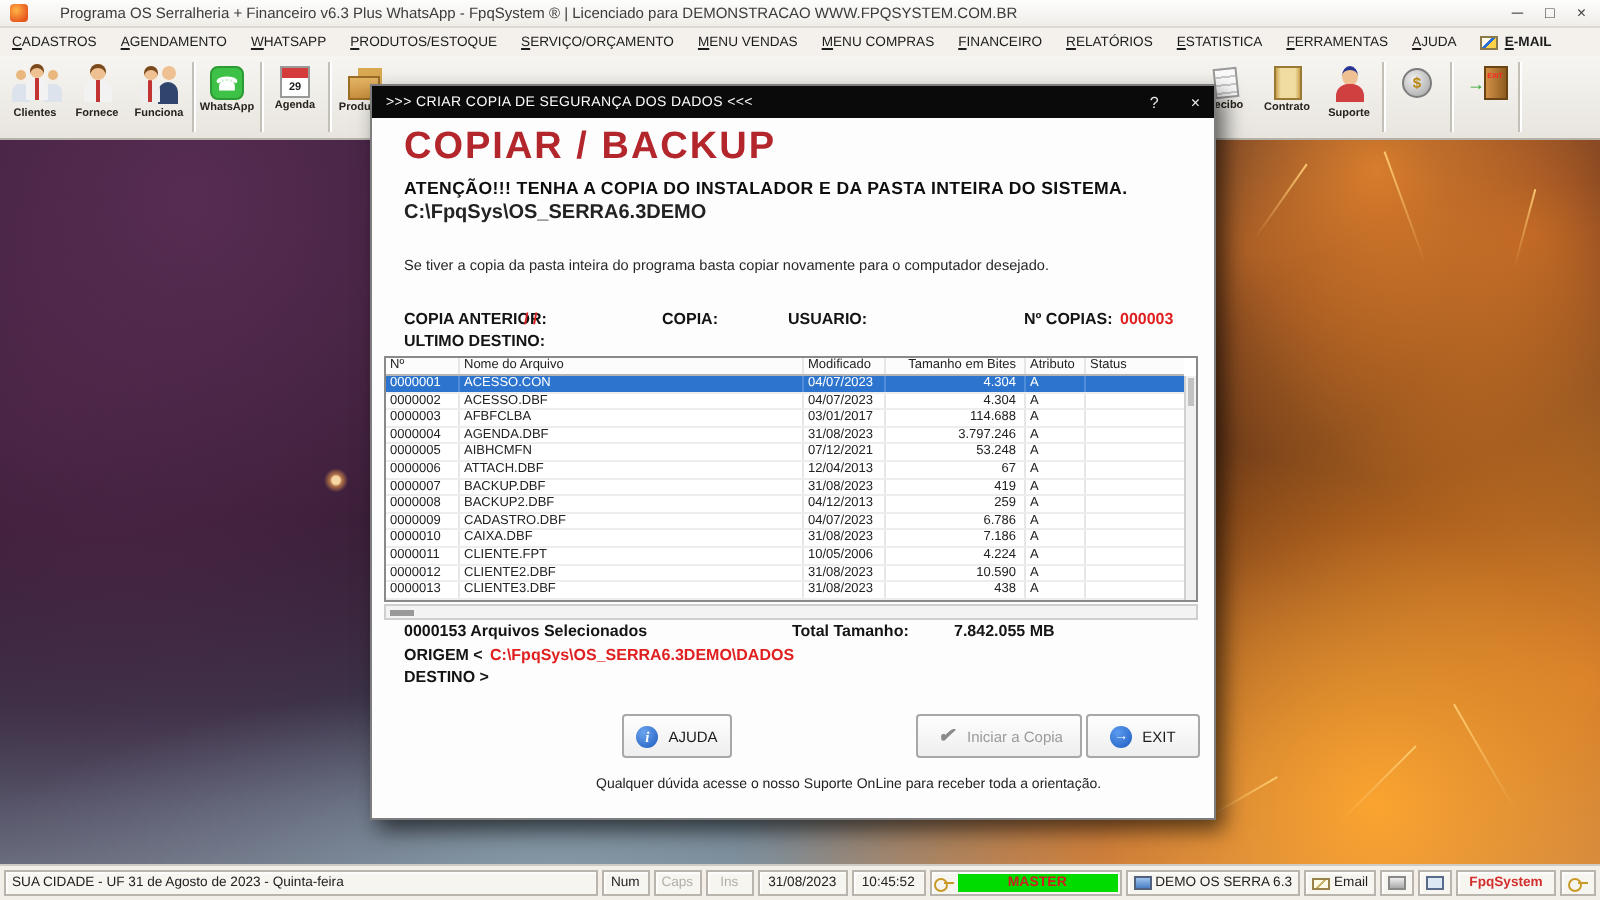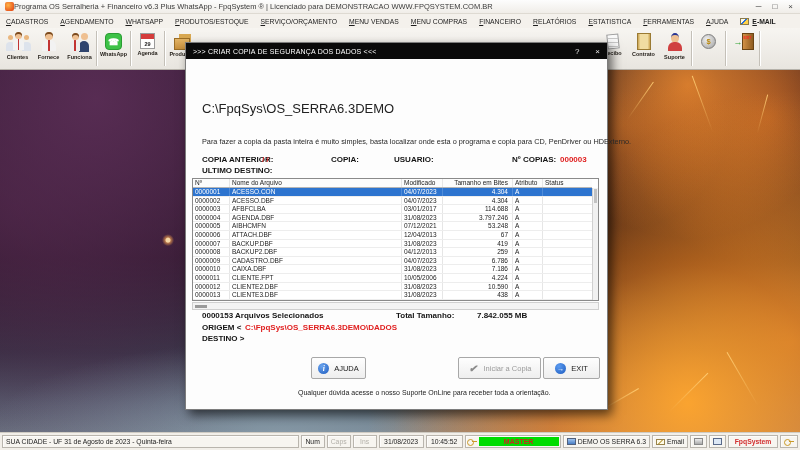--- a/index.html
+++ b/index.html
@@ -3,21 +3,21 @@
 <meta charset="utf-8">
 <style>
   *{box-sizing:border-box;margin:0;padding:0}
   html,body{background:#222}
   .screen{position:relative;width:800px;height:450px;overflow:hidden;
     font-family:"Liberation Sans",sans-serif;background:#efece6}
 
   
   .titlebar{position:absolute;top:0;left:0;right:0;height:14px;z-index:4;
     background:linear-gradient(#fdfdfd,#f0ede8);border-bottom:1px solid #dedad2;
-    display:flex;align-items:center;gap:0;padding:0 5px}
+    display:flex;align-items:center;gap:16px;padding:0 5px}
   .app-icon{width:9px;height:9px;border-radius:2px;flex:none;
     background:radial-gradient(circle at 35% 35%,#ffb347,#e8571d 75%)}
   .title-text{font-size:7.5px;color:#3b3b3b;white-space:nowrap;overflow:hidden;flex:1}
   .win-controls{display:flex;gap:11px;font-size:8px;color:#444;align-items:center;padding-right:2px}
 
   
   .menubar{position:absolute;top:14px;left:0;right:0;height:14px;z-index:4;
     background:#f4f1ec;display:flex;align-items:center;font-size:6.8px;color:#1c1c1c}
   .menu-item{padding:0 6px;display:flex;align-items:center;gap:3px;white-space:nowrap;height:100%}
   .menu-item .mi-label::first-letter{text-decoration:underline}
@@ -90,21 +90,21 @@
   
   .dlg{position:absolute;left:185px;top:42px;width:423px;height:368px;z-index:10;
     background:#fdfdfd;border:1px solid #7d7d7d;box-shadow:4px 5px 10px rgba(0,0,0,.6)}
   .dlg-tb{position:absolute;top:0;left:0;right:0;height:16px;background:#0a0a0a;color:#fff;
     display:flex;align-items:center;padding:0 7px;font-size:7px}
   .dlg-title{flex:1;letter-spacing:.2px}
   .dlg-help,.dlg-close{font-size:8px;margin-left:16px;color:#e8e8e8}
   .abs{position:absolute}
   .dlg-heading{left:16px;top:20px;font-size:19px;font-weight:bold;color:#b2262c;letter-spacing:1px}
   .dlg-attention{left:16px;top:46px;font-size:8.8px;font-weight:bold;color:#0e0e0e;letter-spacing:.2px}
-  .dlg-syspath{left:16px;top:58px;font-size:13px;font-weight:normal;color:#222}
+  .dlg-syspath{left:16px;top:58px;font-size:10px;font-weight:bold;color:#222}
   .imp{left:16px;font-size:7.3px;color:#282828;white-space:nowrap}
   .fld{font-size:8px;font-weight:bold;color:#141414;top:112px;white-space:nowrap}
   .red{color:#e02020}
   .dlg-ultimo{left:16px;top:123px;font-size:8px;font-weight:bold;color:#141414}
 
   .dtable{position:absolute;left:6px;top:135px;width:407px;height:123px;border:1px solid #8a8a8a;
     background:#fff;font-size:6.5px;color:#222}
   .thead{display:flex;height:9px;line-height:8px;border-bottom:1px solid #b5b5b5;background:#fcfcfc;
     width:calc(100% - 6px)}
   .tbody{width:calc(100% - 6px)}
@@ -297,23 +297,25 @@
     <i class="spark" style="left:620px;top:308px;height:42px;transform:rotate(60deg)"></i>
   </div>
 
   <div class="dlg">
     <div class="dlg-tb">
       <span class="dlg-title">&gt;&gt;&gt; CRIAR COPIA DE SEGURANÇA DOS DADOS &lt;&lt;&lt;</span>
       <span class="dlg-help">?</span>
       <span class="dlg-close">×</span>
     </div>
 
+    <div class="abs dlg-heading">COPIAR / BACKUP</div>
+    <div class="abs dlg-attention">ATENÇÃO!!!  TENHA A COPIA DO  INSTALADOR  E  DA PASTA INTEIRA DO  SISTEMA.</div>
     <div class="abs dlg-syspath">C:\FpqSys\OS_SERRA6.3DEMO</div>
 
-    <div class="abs imp" style="top:94px">Para fazer a copia da pasta inteira é muito simples, basta localizar onde esta o programa e copia para CD, PenDriver ou HDExterno.</div>
+    <div class="abs imp" style="top:84.5px">Se tiver a copia da pasta inteira do programa basta copiar novamente para o computador desejado.</div>
 
     <span class="abs fld" style="left:16px">COPIA ANTERIOR:</span>
     <span class="abs fld red" style="left:76px">/ /</span>
     <span class="abs fld" style="left:145px">COPIA:</span>
     <span class="abs fld" style="left:208px">USUARIO:</span>
     <span class="abs fld" style="left:326px">Nº COPIAS:</span>
     <span class="abs fld red" style="left:374px">000003</span>
     <div class="abs dlg-ultimo">ULTIMO DESTINO:</div>
 
     <div class="dtable">

